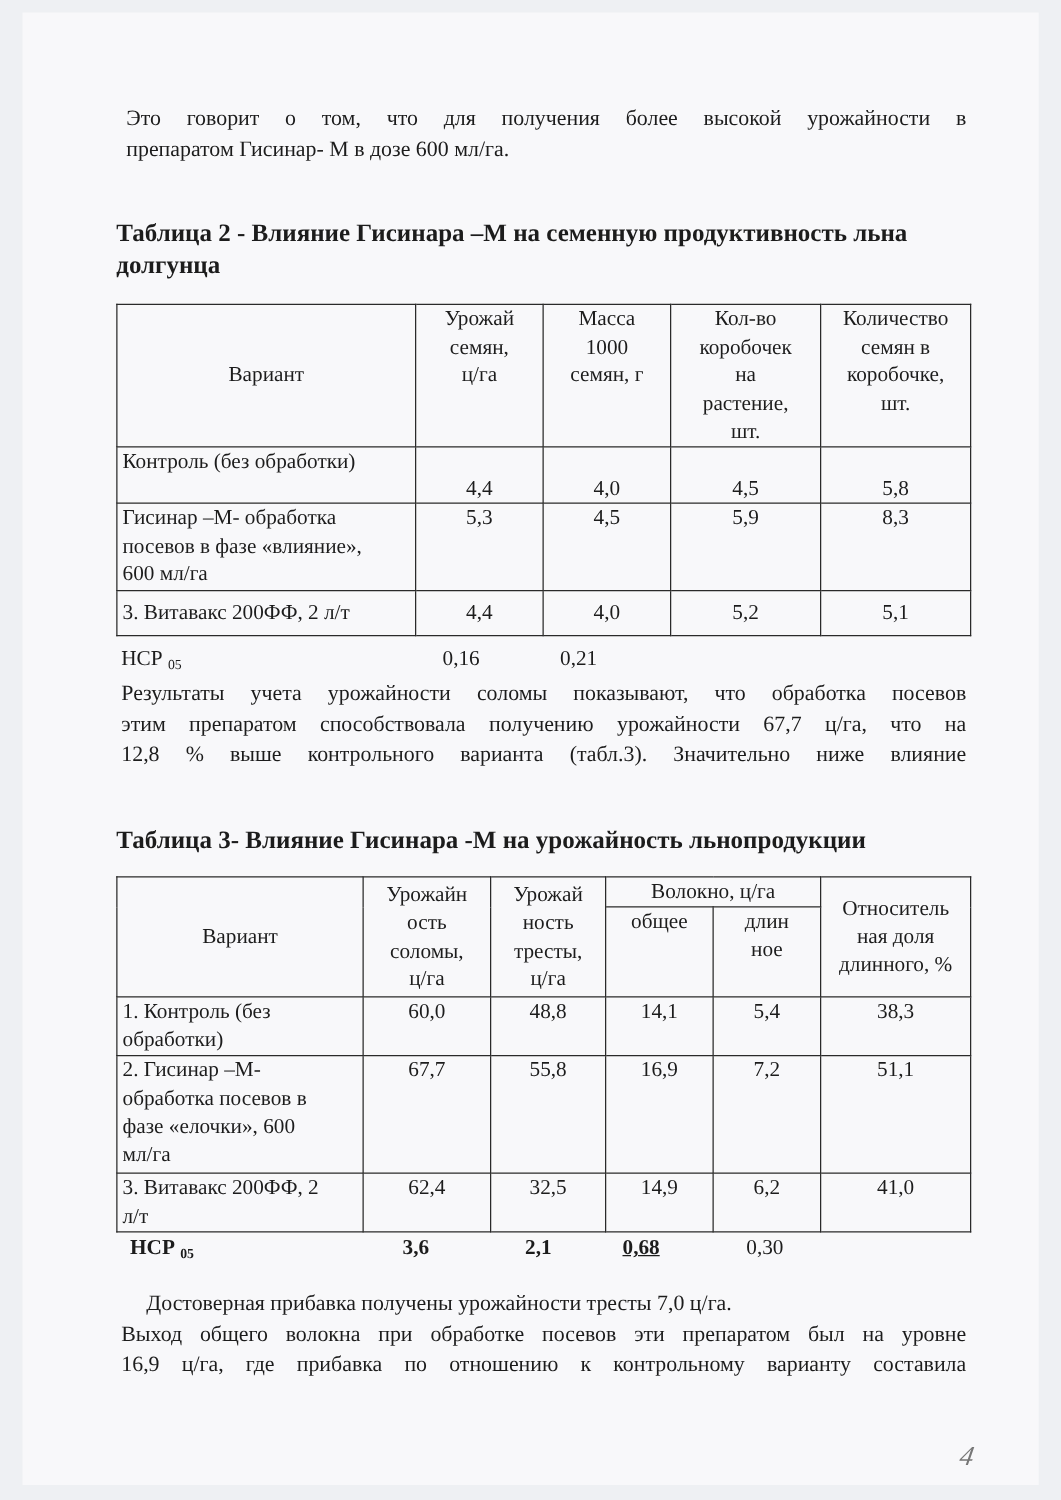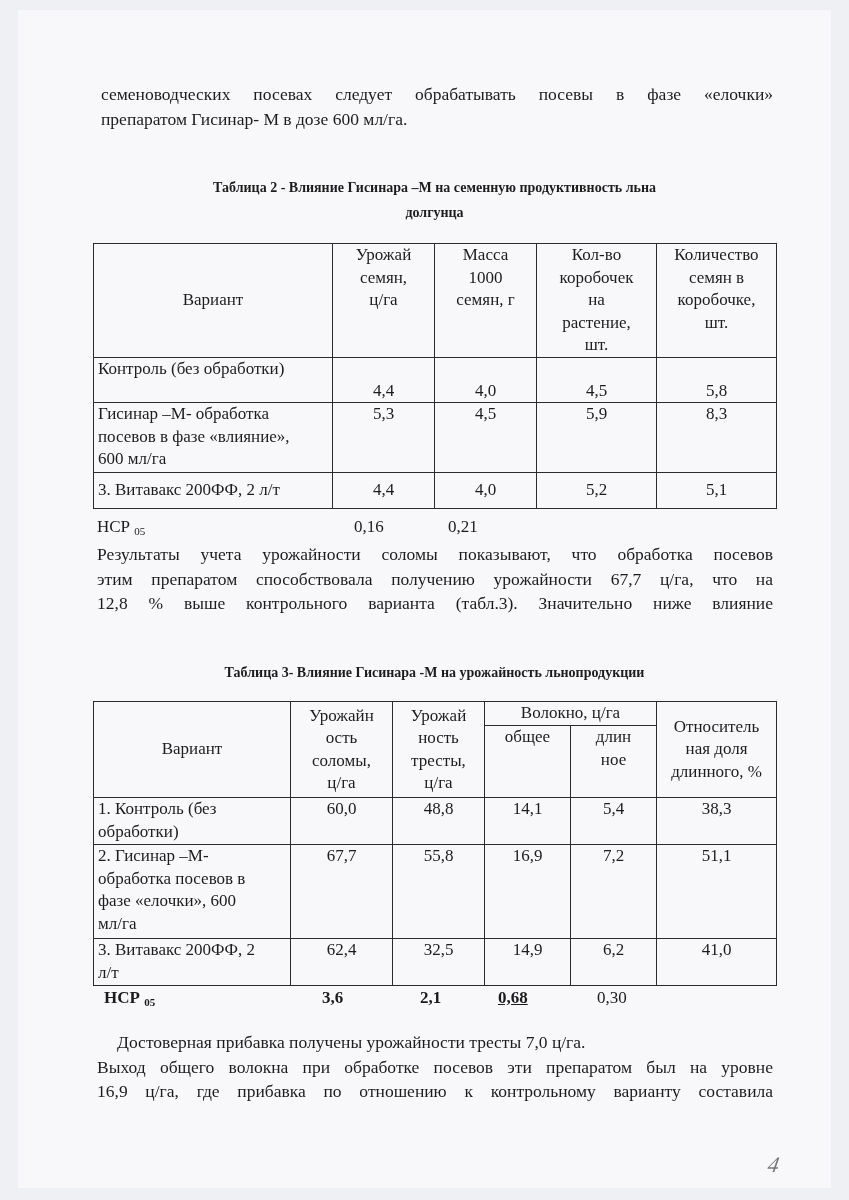--- a/index.html
+++ b/index.html
@@ -13,22 +13,22 @@
     position:absolute; left:18px; top:10px; width:813px; height:1178px;
     background:#f8f8fa;
   }
   .para {
     position:absolute; left:101px; width:672px;
     font-size:17.5px; line-height:24.5px; text-align:justify;
   }
   .para .ln { display:block; text-align:justify; text-align-last:justify; }
   .para .ln.last { text-align-last:left; }
   .title {
-    position:absolute; left:93px; width:683px; text-align:center;
-    font-weight:bold; font-size:14px; line-height:25px;
+    position:absolute; left:93px; width:683px; 
+    font-weight:bold; font-size:20px; line-height:25px;
   }
   table.t {
     position:absolute; border-collapse:collapse; table-layout:fixed;
     font-size:17px; line-height:22.5px;
   }
   table.t td, table.t th {
     border:1.3px solid #2a2a2a; padding:0 4px; vertical-align:top;
     font-weight:normal;
   }
   table.t th { vertical-align:middle; }
@@ -41,21 +41,21 @@
     position:absolute; left:768px; top:1152px; font-size:22px; font-style:italic;
     color:#777; transform:skewX(-10deg);
   }
 </style>
 </head>
 <body>
 
 <div class="page"></div>
 
 <div class="para" style="top:82px;">
-  <span class="ln">семеноводческих посевах следует обрабатывать посевы в фазе «елочки»</span>
+  <span class="ln">Это говорит о том, что для получения более высокой урожайности в</span>
   <span class="ln last">препаратом Гисинар- М в дозе 600 мл/га.</span>
 </div>
 
 <div class="title" style="top:175px;">
   <div>Таблица 2 - Влияние Гисинара –М на семенную продуктивность льна</div>
   <div>долгунца</div>
 </div>
 
 <table class="t" style="left:93px; top:243px; width:683px;">
   <colgroup>

